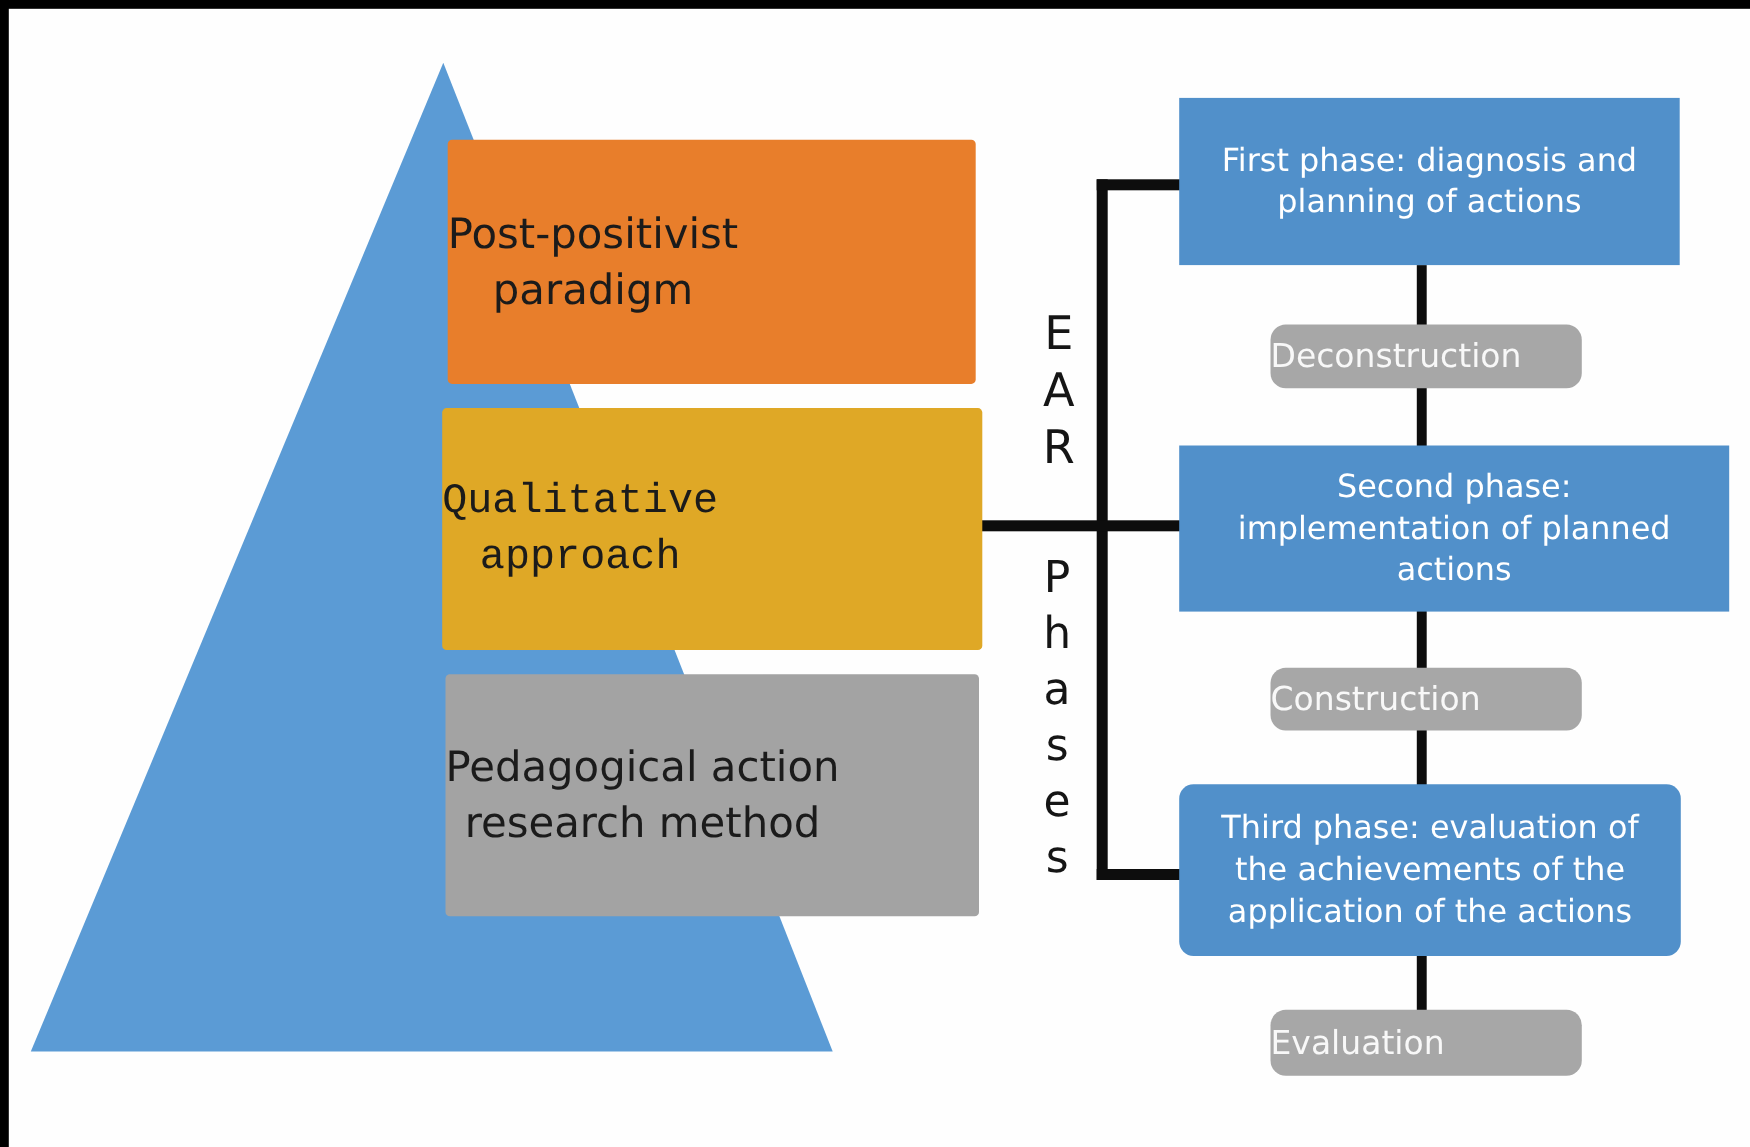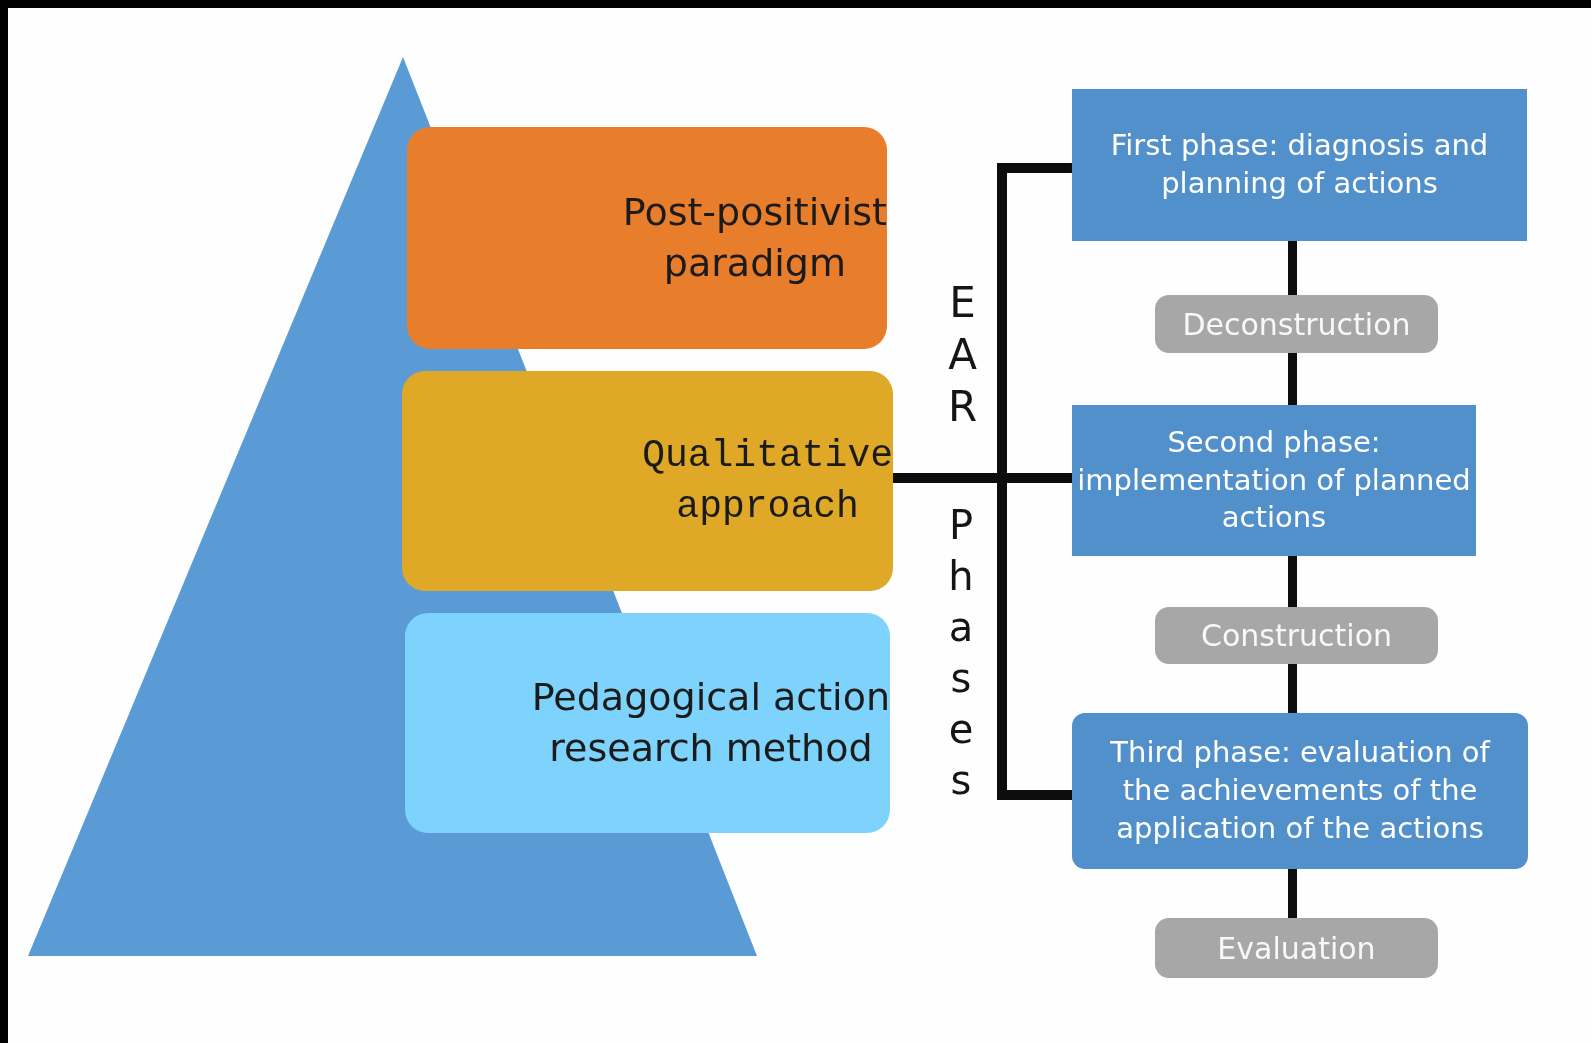--- a/index.html
+++ b/index.html
@@ -19,35 +19,35 @@
   
   .triangle-svg { position: absolute; left: 0; top: 0; width: 1591px; height: 1043px; }
   .triangle-svg polygon { fill: #5B9BD5; }
 
   
   .line { position: absolute; background: #0d0d0d; }
 
   
   .pyr-box {
     position: absolute;
-    border-radius: 23px;
+    border-radius: 4px;
     display: flex;
     align-items: center;
-    justify-content: flex-end;
+    justify-content: flex-start;
     text-align: center;
   }
   .pyr-box .lbl {
     white-space: pre-line;
     font-size: 38px;
     line-height: 1.35;
     color: #1b1b1b;
   }
   .pyr-orange { background: #E87E2B; }
   .pyr-yellow { background: #DFA826; font-family: Liberation Mono, monospace; }
-  .pyr-green  { background: #7dd3fc; }
+  .pyr-green  { background: #a3a3a3; }
 
   
   .phase-box {
     position: absolute;
     background: #5190CA;
     display: flex;
     align-items: center;
     justify-content: center;
     text-align: center;
   }
@@ -58,21 +58,21 @@
     color: #ffffff;
   }
 
   
   .gray-box {
     position: absolute;
     background: #A7A7A7;
     border-radius: 14px;
     display: flex;
     align-items: center;
-    justify-content: center;
+    justify-content: flex-start;
     text-align: center;
   }
   .gray-box .lbl {
     font-size: 30px;
     color: #f8f8f8;
   }
 
   
   .v-label {
     position: absolute;
@@ -119,21 +119,21 @@
 research method</span>
   </div>
 
   <div class="v-label v-ear" style="left:938px; top:278px; width:44px;">EAR</div>
   <div class="v-label v-phases" style="left:938px; top:502px; width:44px;">Phases</div>
 
   <div class="phase-box" style="left:1072px; top:89px; width:455px; height:152px;">
     <span class="lbl">First phase: diagnosis and
 planning of actions</span>
   </div>
-  <div class="phase-box" style="left:1072px; top:405px; width:404px; height:151px;">
+  <div class="phase-box" style="left:1072px; top:405px; width:500px; height:151px;">
     <span class="lbl">Second phase:
 implementation of planned
 actions</span>
   </div>
   <div class="phase-box" style="left:1072px; top:713px; width:456px; height:156px;border-radius:13px;">
     <span class="lbl">Third phase: evaluation of
 the achievements of the
 application of the actions</span>
   </div>
 

